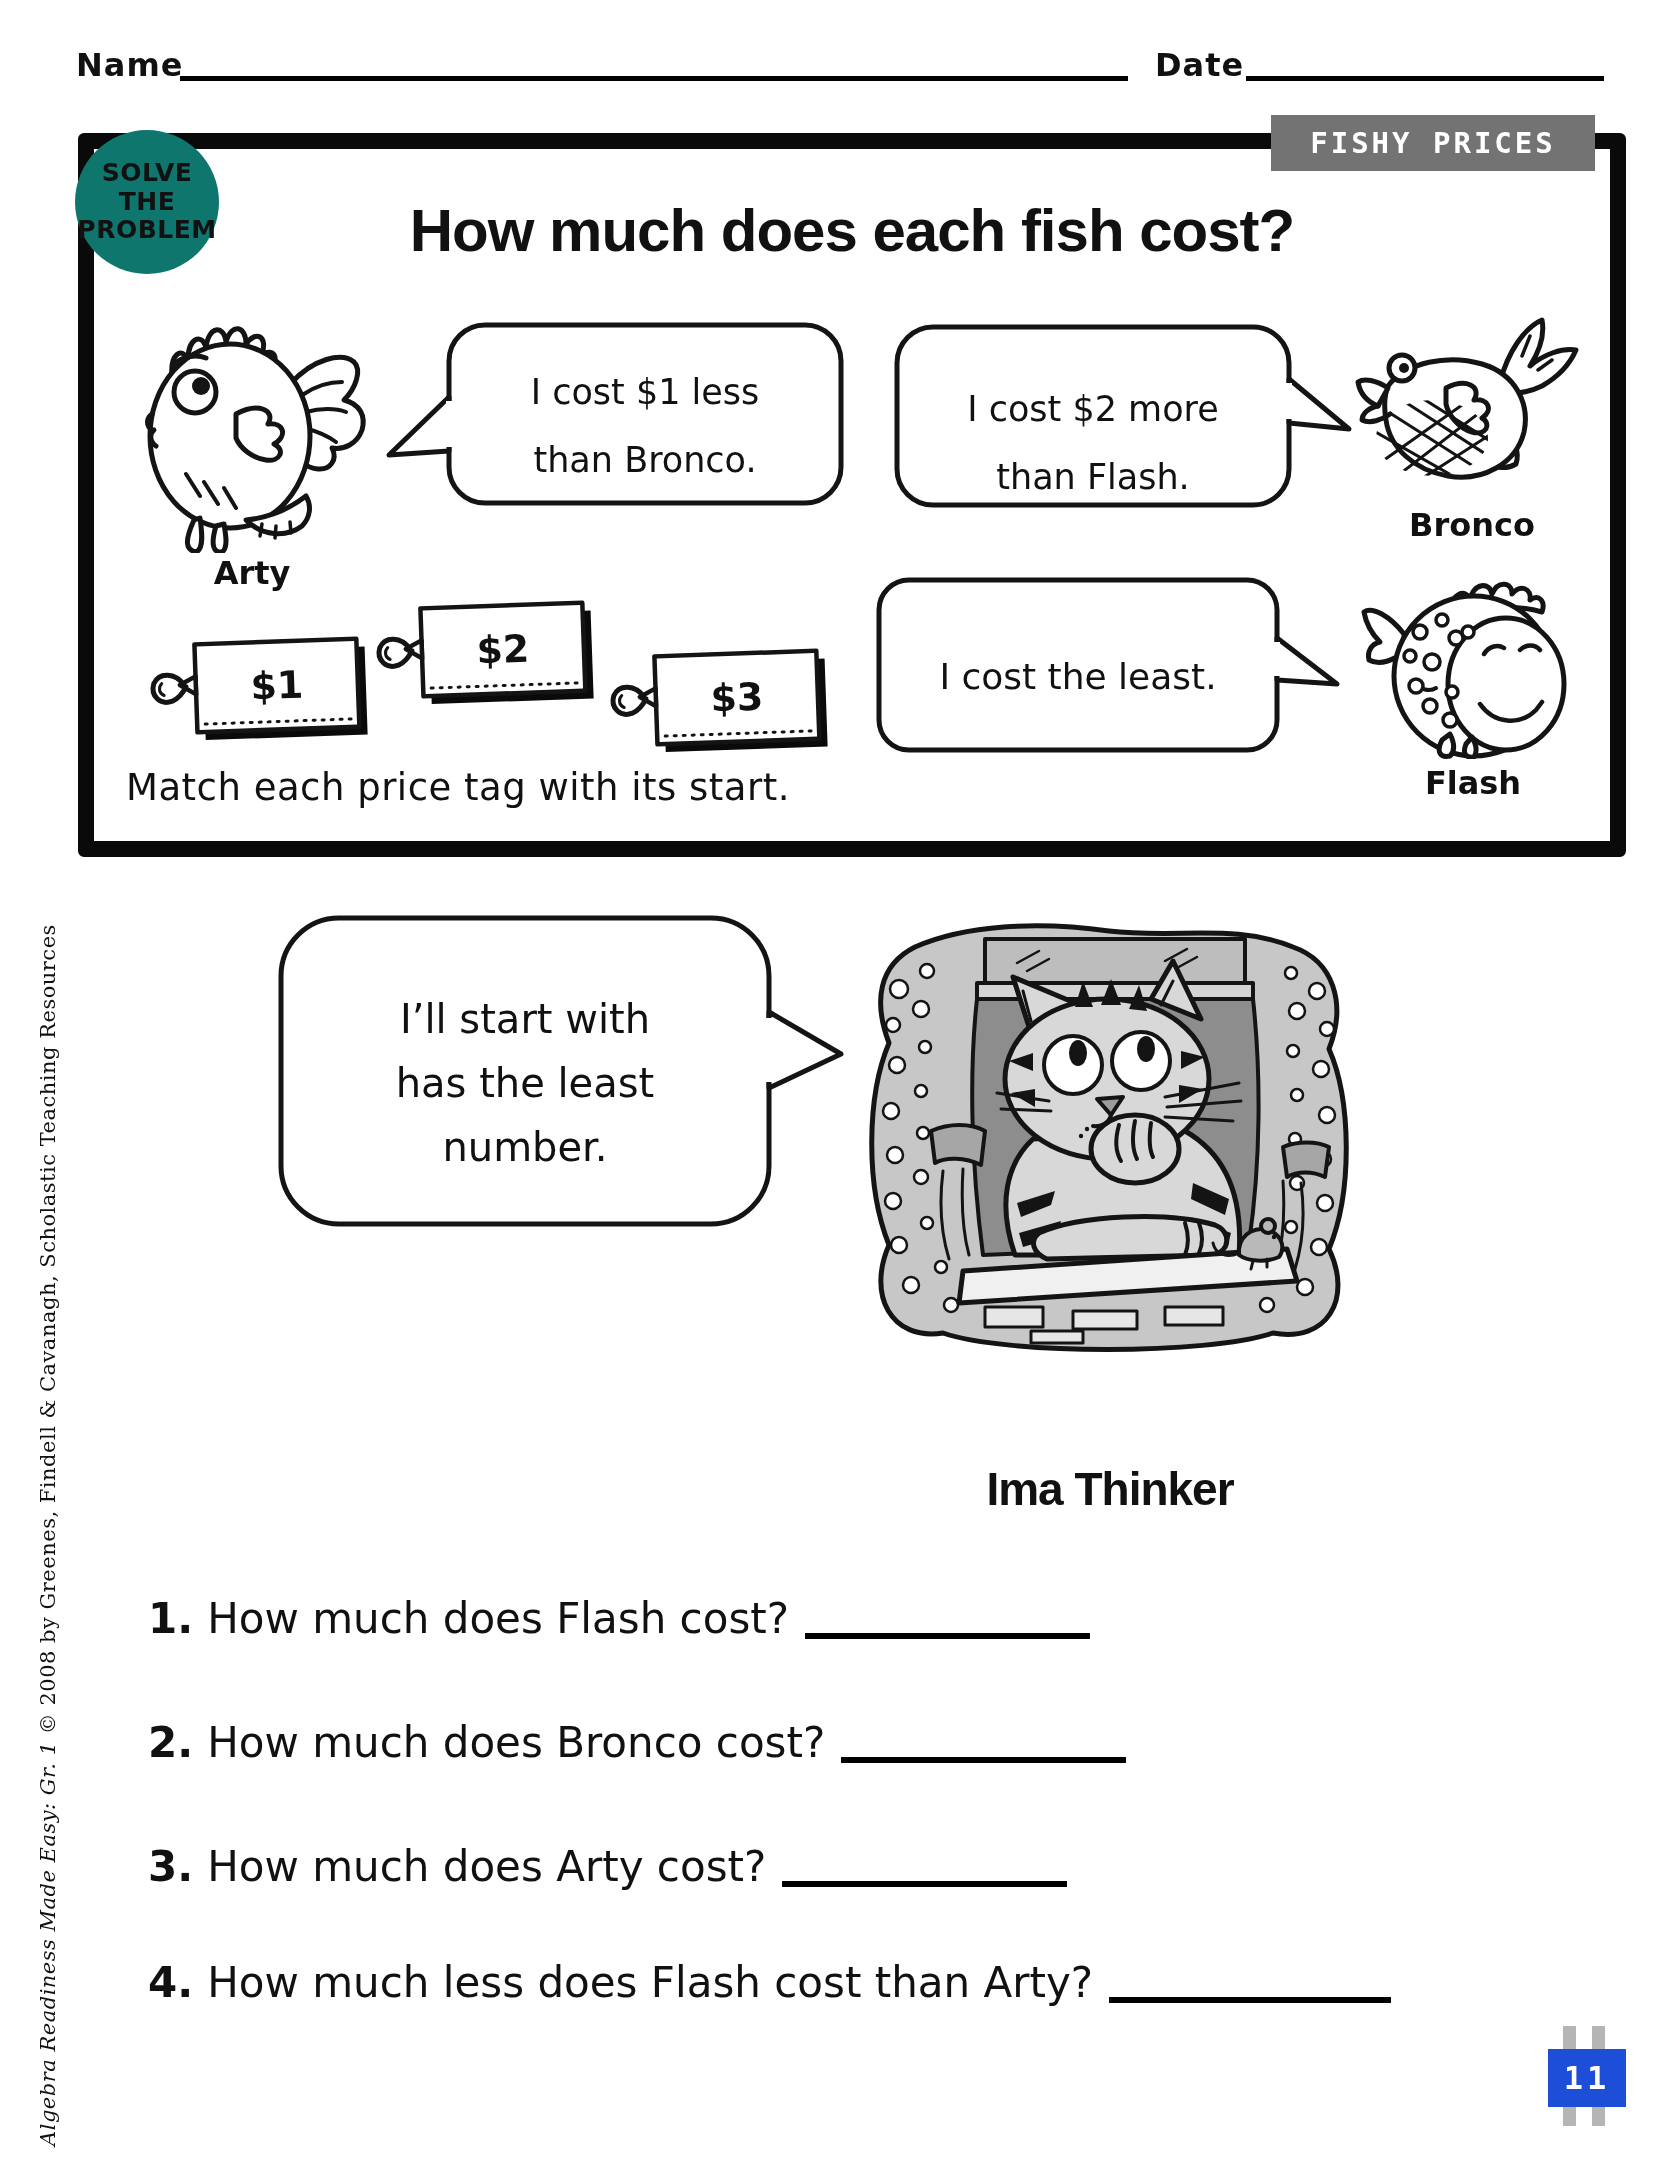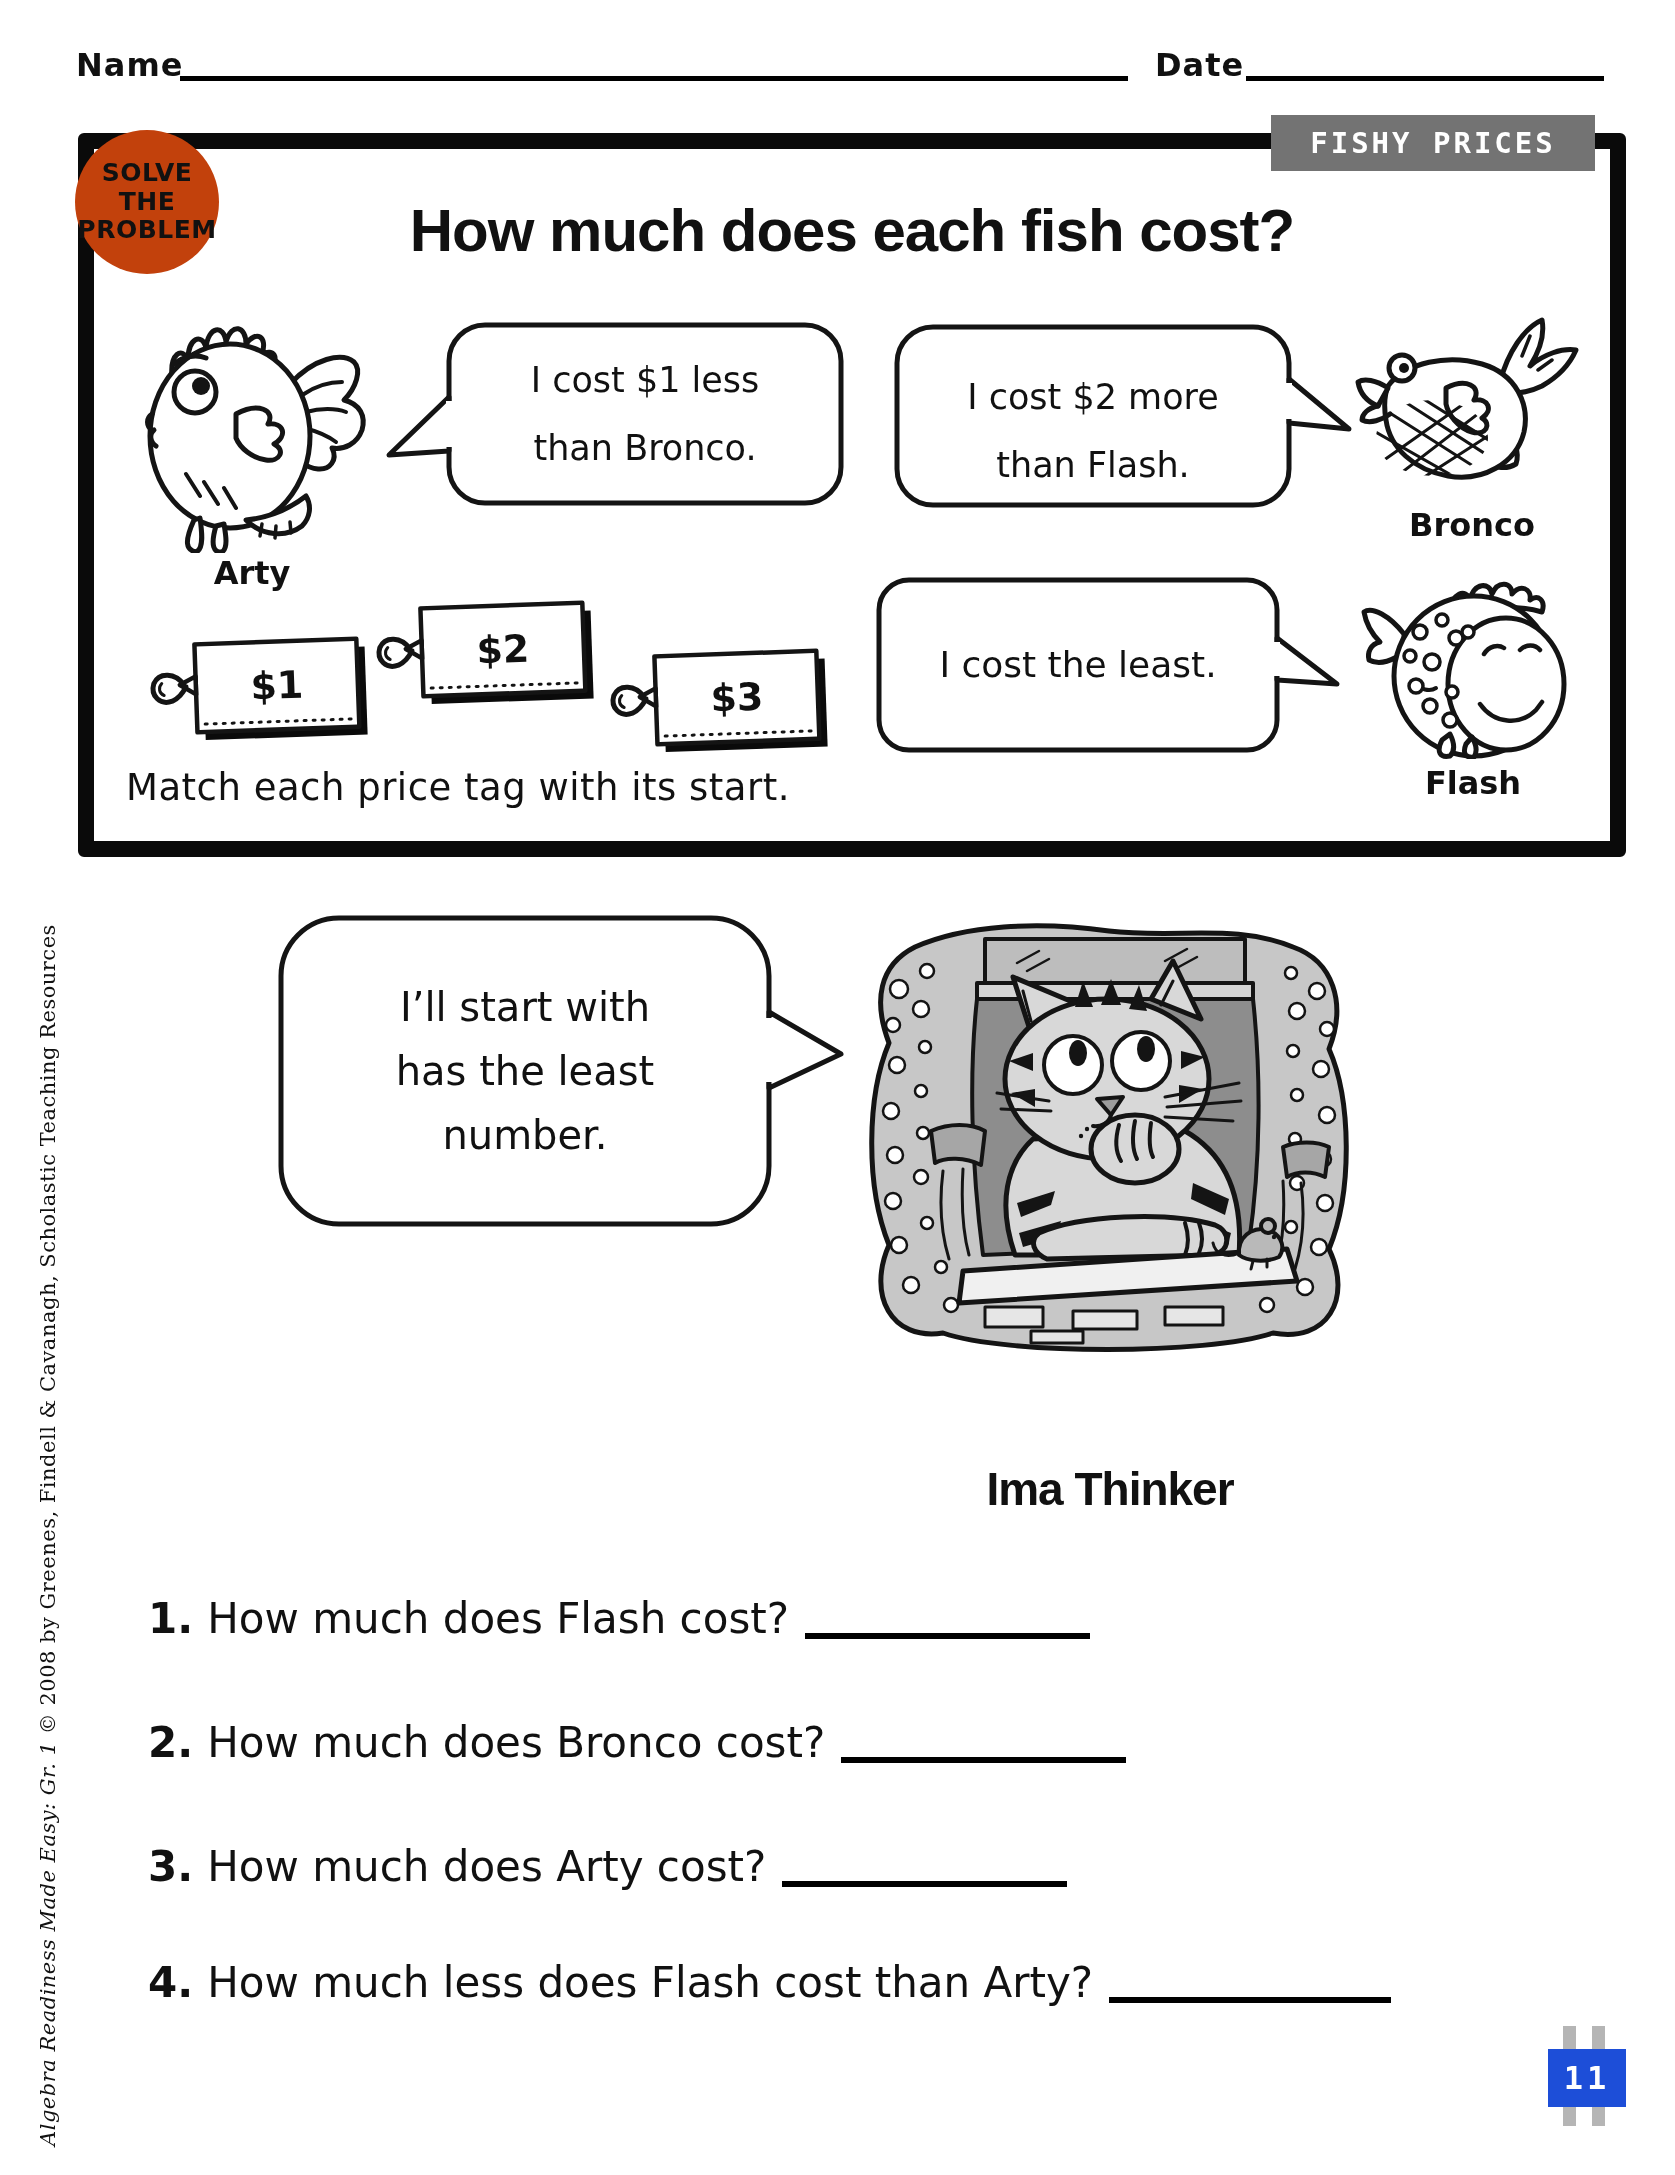--- a/index.html
+++ b/index.html
@@ -15,33 +15,33 @@
   .hdr-label { font-size:32px; font-weight:600; letter-spacing:1px; }
 
   
   .problem-box { left:78px; top:133px; width:1548px; height:724px;
     border:16px solid #0a0a0a; border-radius:6px; background:#fff; }
   .banner { left:1271px; top:115px; width:324px; height:56px; background:#737373;
     color:#fff; display:flex; align-items:center; justify-content:center;
     font-family:"DejaVu Sans Mono", monospace; font-weight:bold; font-size:29px;
     letter-spacing:3px; z-index:6; }
   .badge { left:75px; top:130px; width:144px; height:144px; border-radius:50%;
-    background:#c2410c; z-index:5; display:flex; flex-direction:column;
+    background:#0f766e; z-index:5; display:flex; flex-direction:column;
     align-items:center; justify-content:center; text-align:center;
     font-weight:bold; font-size:25px; line-height:1.14; letter-spacing:0.5px; }
   .box-title { left:128px; top:196px; width:1448px; text-align:center;
     font-family:"Liberation Sans", sans-serif; font-weight:bold; font-size:60px;
     letter-spacing:-1px; }
 
   
   .bubble { position:absolute; }
   .bubble svg { position:absolute; left:0; top:0; }
   .bubble-text { position:absolute; display:flex; flex-direction:column;
     align-items:center; justify-content:center; text-align:center;
-    font-size:35px; line-height:1.95; }
+    font-size:35px; line-height:1.95;margin-top:12px; }
   .fish-label { text-align:center; font-weight:bold; font-size:32px;margin-top:6px; }
 
   
   .tag { position:absolute; width:236px; height:118px; }
   .tag svg { position:absolute; left:0; top:0; }
   .tag-value { position:absolute; left:50px; top:12px; width:162px; height:88px;
     display:flex; align-items:center; justify-content:center;
     font-weight:bold; font-size:38px; }
 
   .instruction { font-size:37px; letter-spacing:0.5px; }

